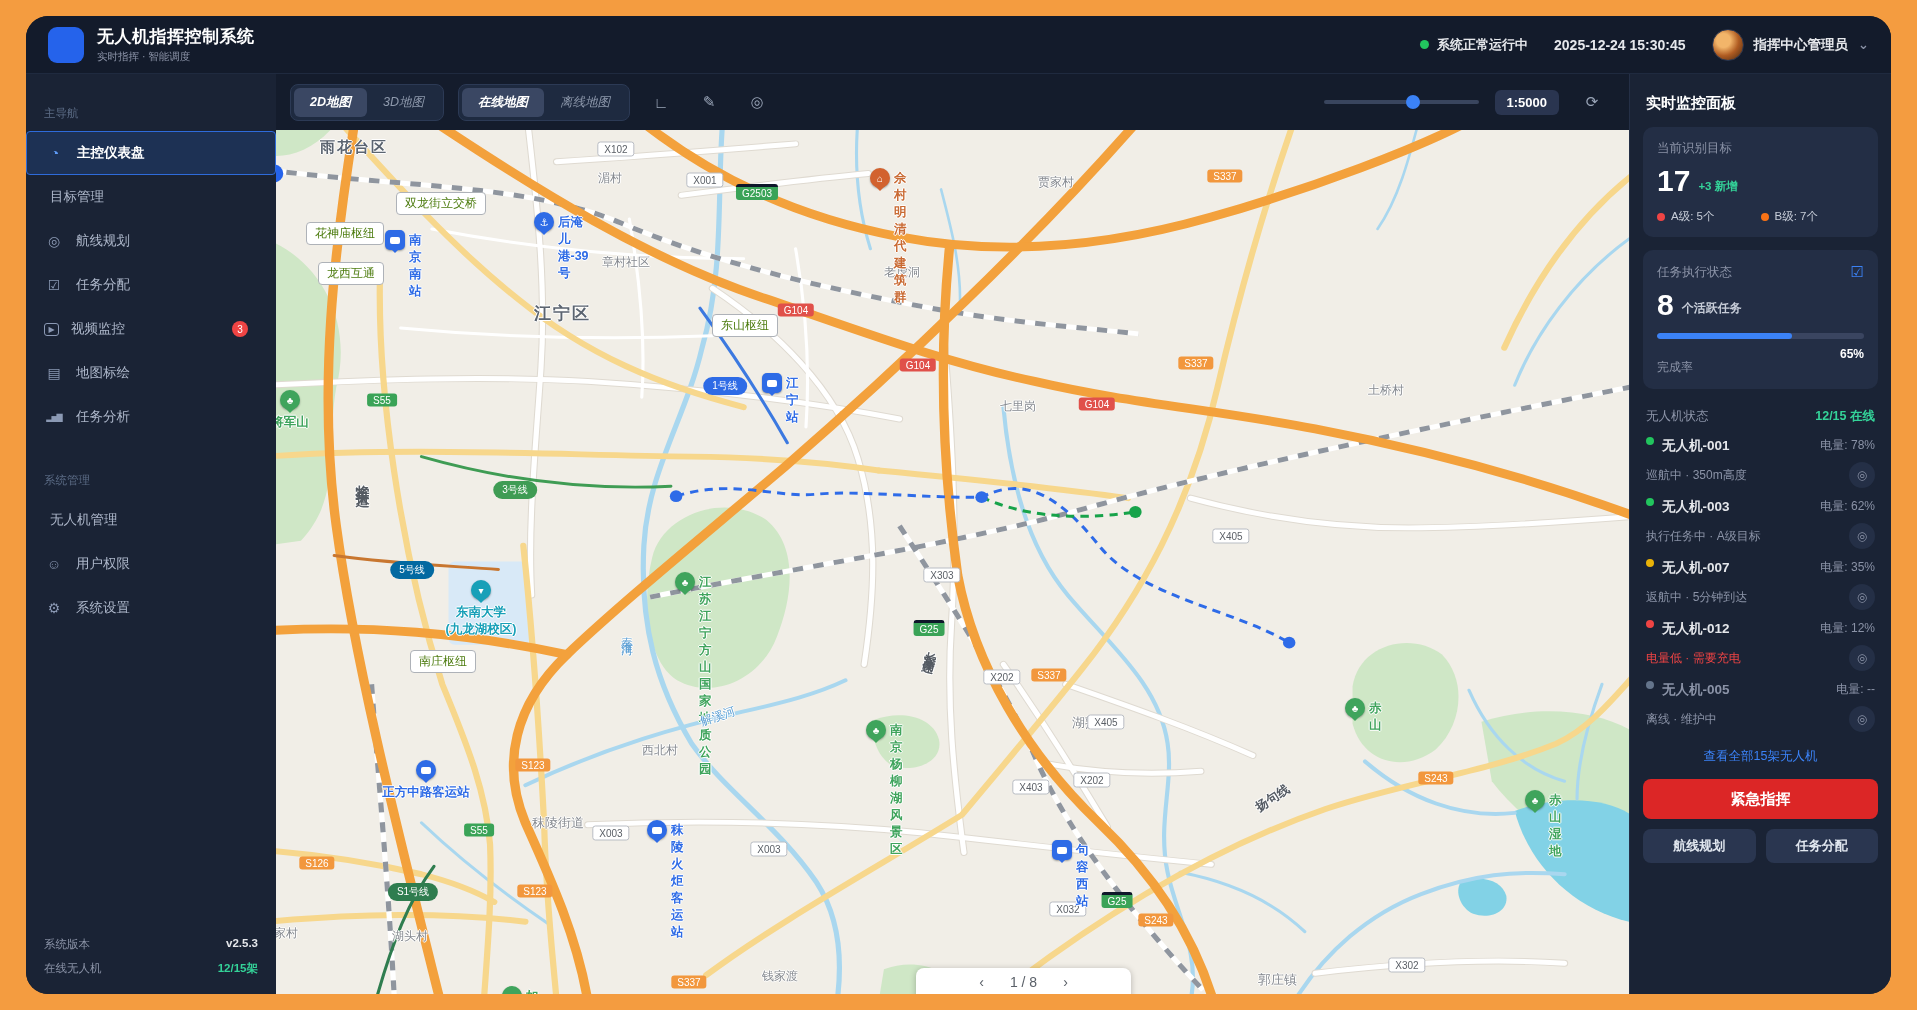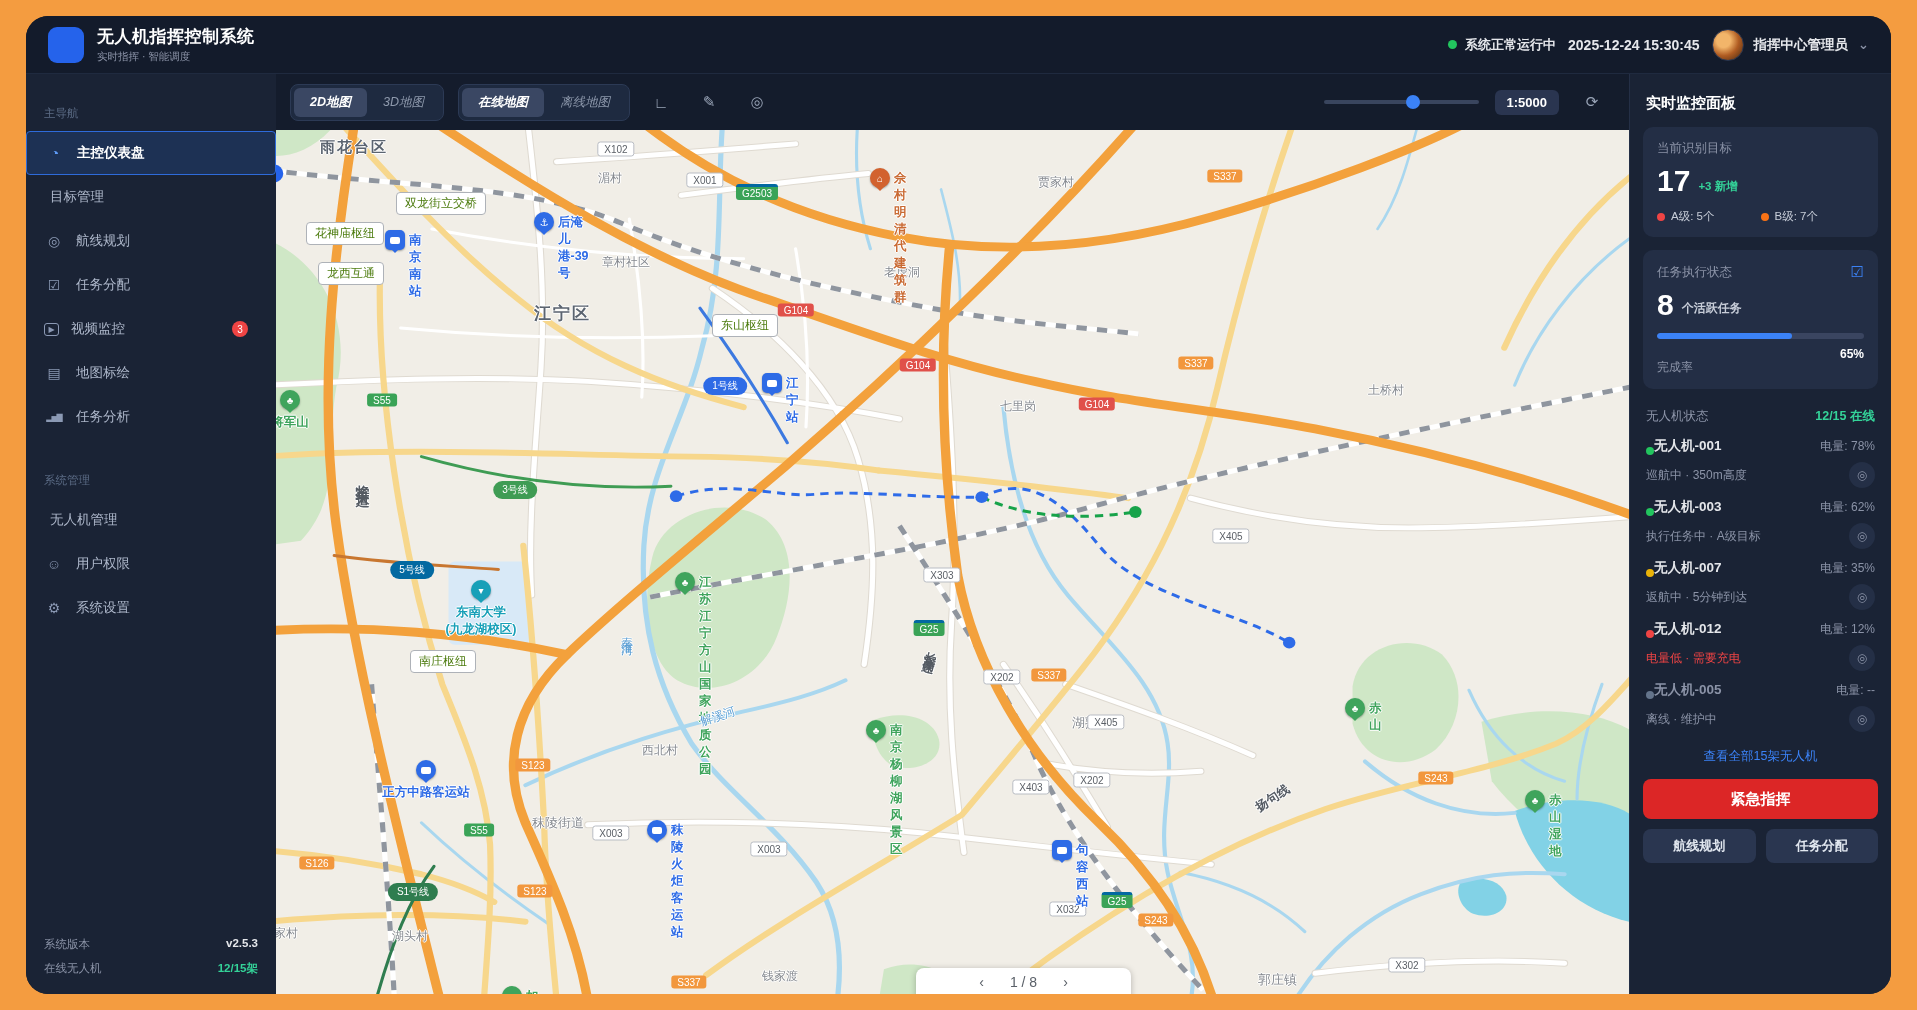--- a/index.html
+++ b/index.html
@@ -6,21 +6,21 @@
   html,body { width:1917px; height:1010px; overflow:hidden; }
   body { background:#F49C40; font-family:"Liberation Sans","DejaVu Sans",sans-serif; }
   #window { position:absolute; left:26px; top:16px; width:1865px; height:978px;
     background:#121A2A; border-radius:22px; overflow:hidden; display:flex; flex-direction:column; }
 
   
   #hdr { height:58px; background:#131B2B; border-bottom:1px solid #1F2A3F; display:flex; align-items:center; padding:0 22px; flex:0 0 auto; }
   .logo { width:36px; height:36px; border-radius:9px; background:#2563EB; margin-right:13px; }
   .htitles .t { color:#FFFFFF; font-size:17px; font-weight:bold; letter-spacing:.5px; }
   .htitles .s { color:#8B93A7; font-size:10.5px; margin-top:2px; }
-  #hdr .right { margin-left:auto; display:flex; align-items:center; gap:12px; }
+  #hdr .right { margin-left:auto; display:flex; align-items:center; gap:26px; }
   .sysstat { display:flex; align-items:center; gap:8px; color:#E5E7EB; font-size:13px; font-weight:bold; }
   .gdot { width:9px; height:9px; border-radius:50%; background:#22C55E; }
   .htime { color:#E5E7EB; font-size:14px; font-weight:bold; }
   .huser { display:flex; align-items:center; gap:10px; color:#E5E7EB; font-size:13.5px; font-weight:bold; }
   .avatar { width:32px; height:32px; border-radius:50%;
     background:radial-gradient(circle at 35% 35%, #F2B56A 0 25%, #B05C22 55%, #3C2410 100%); border:1px solid #2A3650; }
   .chev { color:#8B93A7; font-size:13px; }
 
   
   #row { flex:1; display:flex; min-height:0; }
@@ -60,21 +60,21 @@
   .ml { position:absolute; white-space:pre-line; pointer-events:none; }
   .halo { text-shadow:-1px 0 #fff,1px 0 #fff,0 -1px #fff,0 1px #fff; }
   .ml-district { color:#5B6470; font-weight:bold; letter-spacing:2px; }
   .ml-place { color:#85898F; font-size:12px; }
   .ml-bubble { background:#FFFFFF; border:1px solid #AEB2B8; border-radius:4px; color:#4d7c0f; font-size:12px; padding:2px 8px; white-space:nowrap; }
   .badge { transform:translate(-50%,-50%); font-size:10px; color:#fff; padding:1px 6px; border-radius:3px; white-space:nowrap; }
   .b-white { background:#fff; border:1px solid #B9BDC4; color:#5A5F66; }
   .b-orange { background:#F2973D; }
   .b-red { background:#E0504A; }
   .b-green { background:#3AA357; }
-  .b-nat { background:#3AA357; border-top:3px solid #0369a1; }
+  .b-nat { background:#3AA357; border-top:3px solid #0f172a; }
   .b-m-blue { background:#2E6BE6; border-radius:9px; padding:2px 9px; }
   .b-m-green { background:#3F9C54; border-radius:9px; padding:2px 9px; }
   .b-m-orange { background:#0369a1; border-radius:9px; padding:2px 9px; }
   .b-m-dgreen { background:#2F7D4F; border-radius:9px; padding:2px 9px; }
   .poi { position:absolute; }
   .pin { position:absolute; width:20px; height:20px; transform:translate(-50%,-50%); border-radius:50%; box-shadow:0 1px 2px rgba(0,0,0,.35); display:flex; align-items:center; justify-content:center; color:#fff; font-size:10px; }
   .pin::after { content:""; position:absolute; left:50%; bottom:-8px; transform:translateX(-50%); border:5px solid transparent; }
   .pin-rail { background:#2E6BE6; border-radius:5px; } .pin-rail::after { border-top-color:#2E6BE6; }
   .pin-bus  { background:#2E6BE6; } .pin-bus::after { border-top-color:#2E6BE6; }
   .pin-anchor { background:#2E6BE6; } .pin-anchor::after { border-top-color:#2E6BE6; }
@@ -105,21 +105,21 @@
   .cdot { width:8px; height:8px; border-radius:50%; }
   .chead { display:flex; justify-content:space-between; align-items:center; }
   .chk { color:#3B82F6; font-size:15px; }
   .ptrack { height:6px; background:#3A4560; border-radius:3px; margin-top:13px; overflow:hidden; }
   .pfill { height:100%; background:#3B82F6; border-radius:3px; }
   .raterow { display:flex; justify-content:space-between; margin-top:8px; font-size:12px; }
   .raterow .rl { color:#8B93A7;margin-top:12px; } .raterow .rv { color:#FFFFFF; font-weight:bold; }
   .dshead { display:flex; justify-content:space-between; padding:6px 16px 2px; font-size:12.5px; }
   .dshead .l { color:#8B93A7; } .dshead .r { color:#34D399; font-weight:bold; }
   .drow { padding:10px 16px 0; }
-  .drow .l1 { display:flex; align-items:flex-end; gap:0; }
+  .drow .l1 { display:flex; align-items:flex-start; gap:8px; }
   .drow .nm { color:#E5E7EB; font-size:13.5px; font-weight:bold; }
   .drow.off .nm { color:#8B93A7; }
   .drow .bat { margin-left:auto; color:#8B93A7; font-size:12px; }
   .drow .l2 { display:flex; align-items:center; justify-content:space-between; margin-top:7px; }
   .drow .st { font-size:12px; color:#8B93A7; }
   .eyebtn { width:26px; height:26px; border-radius:50%; background:#242F46; color:#8B93A7; display:flex; align-items:center; justify-content:center; font-size:12px; cursor:pointer; }
   .viewall { color:#3B82F6; font-size:12.5px; text-align:center; margin:16px 0 14px; cursor:pointer; }
   .embtn { margin:0 13px 10px; height:40px; border-radius:8px; background:#DC2626; color:#fff; font-size:15px; font-weight:bold; display:flex; align-items:center; justify-content:center; cursor:pointer; }
   .btnrow { display:flex; gap:10px; margin:0 13px 16px; }
   .btnrow .gb { flex:1; height:34px; border-radius:8px; background:#2A3650; color:#E2E8F0; font-size:13px; font-weight:bold; display:flex; align-items:center; justify-content:center; cursor:pointer; }

